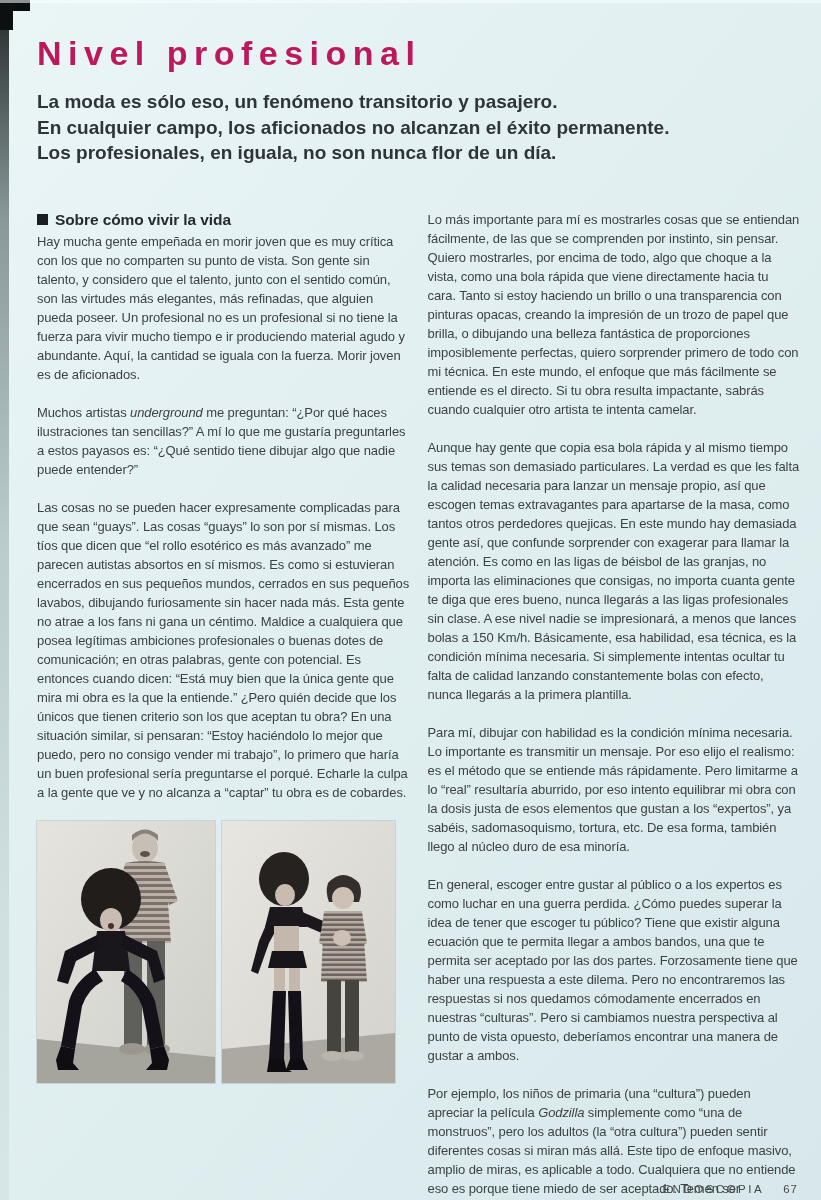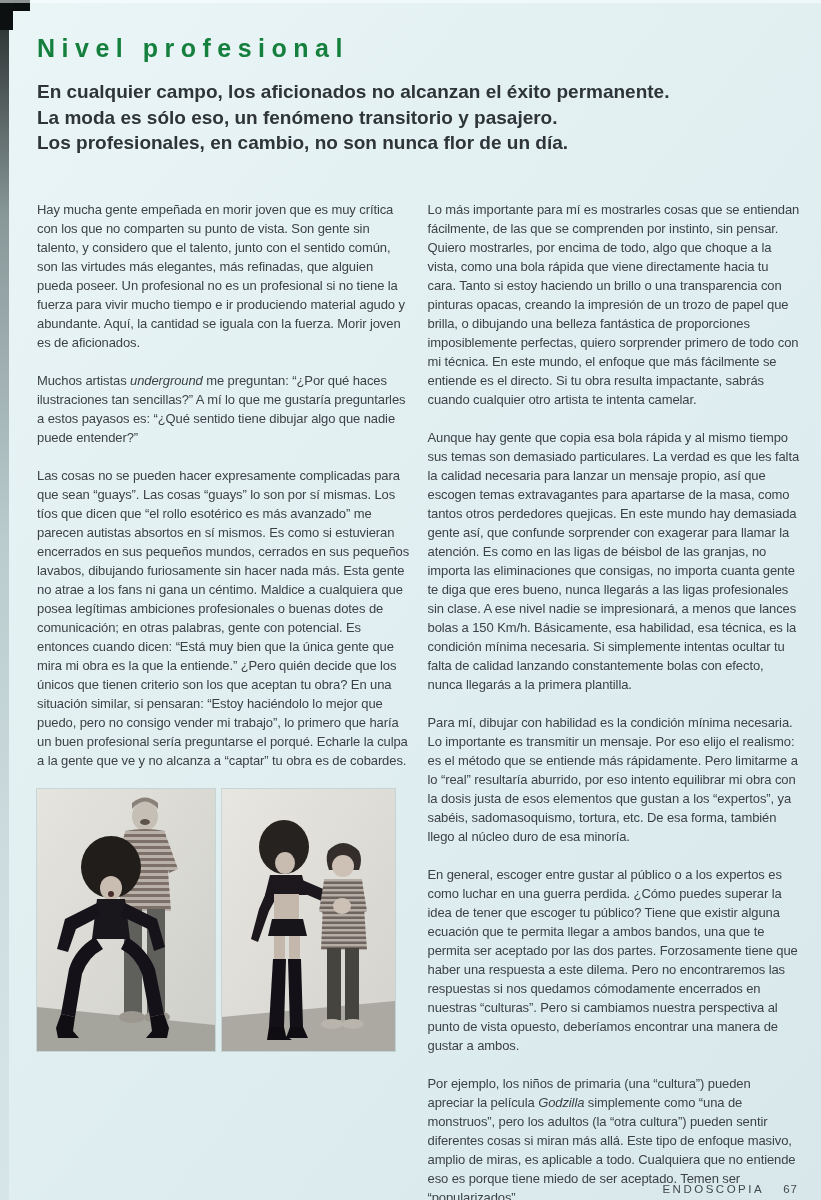--- a/index.html
+++ b/index.html
@@ -10,21 +10,21 @@
   }
   
   .scan-left{position:absolute;left:0;top:0;width:9px;height:1200px;
     background:linear-gradient(180deg,rgba(8,12,12,.88) 0%,rgba(20,40,40,.45) 18%,rgba(60,90,92,.25) 45%,rgba(110,135,136,.16) 75%,rgba(140,160,160,.10) 100%);}
   .scan-corner{position:absolute;left:0;top:0;width:30px;height:11px;background:#0b0e0e;}
   .scan-corner2{position:absolute;left:0;top:0;width:13px;height:30px;background:#0d1010;}
   .scan-top{position:absolute;left:0;top:0;width:821px;height:3px;background:rgba(250,255,255,.55);}
 
   .content{position:absolute;left:37px;top:34px;width:763px;}
 
-  .page-title{font-size:25px;font-weight:bold;letter-spacing:6.5px;color:#15803d;margin:0 0 16px 0;}
+  .page-title{font-size:34px;font-weight:bold;letter-spacing:6.5px;color:#be185d;margin:0 0 16px 0;}
   .intro{margin:0 0 44px 0;}
   .intro-line{font-size:19px;font-weight:bold;line-height:25.5px;color:#2e3438;margin:0;}
 
   .columns{display:flex;gap:18px;}
   .col{flex:1;font-size:13px;line-height:19px;letter-spacing:-0.1px;text-align:left;}
 
   .section-head{font-size:15.5px;font-weight:bold;color:#262b2f;margin:0 0 3px 0;display:flex;align-items:center;}
   .sq{display:inline-block;width:11px;height:11px;background:#1b1f22;margin-right:7px;flex:0 0 auto;}
 
   .col p.body{margin:0 0 19px 0;}
@@ -43,28 +43,32 @@
 <div class="scan-left"></div>
 <div class="scan-corner"></div>
 <div class="scan-corner2"></div>
 <div class="scan-top"></div>
 
 <div class="content">
 
   <h1 class="page-title">Nivel profesional</h1>
 
   <div class="intro">
+    <p class="intro-line">La moda es sólo eso, un fenómeno transitorio y pasajero.</p>
     <p class="intro-line">En cualquier campo, los aficionados no alcanzan el éxito permanente.</p>
-    <p class="intro-line">La moda es sólo eso, un fenómeno transitorio y pasajero.</p>
-    <p class="intro-line">Los profesionales, en cambio, no son nunca flor de un día.</p>
+    <p class="intro-line">Los profesionales, en iguala, no son nunca flor de un día.</p>
   </div>
 
   <div class="columns">
 
     <div class="col">
+      <h2 class="section-head">
+        <span class="sq"></span>
+        <span>Sobre cómo vivir la vida</span>
+      </h2>
       <p class="body">Hay mucha gente empeñada en morir joven que es muy crítica con los que no comparten su punto de vista. Son gente sin talento, y considero que el talento, junto con el sentido común, son las virtudes más elegantes, más refinadas, que alguien pueda poseer. Un profesional no es un profesional si no tiene la fuerza para vivir mucho tiempo e ir produciendo material agudo y abundante. Aquí, la cantidad se iguala con la fuerza. Morir joven es de aficionados.</p>
       <p class="body">Muchos artistas <i>underground</i> me preguntan: “¿Por qué haces ilustraciones tan sencillas?” A mí lo que me gustaría preguntarles a estos payasos es: “¿Qué sentido tiene dibujar algo que nadie puede entender?”</p>
       <p class="body">Las cosas no se pueden hacer expresamente complicadas para que sean “guays”. Las cosas “guays” lo son por sí mismas. Los tíos que dicen que “el rollo esotérico es más avanzado” me parecen autistas absortos en sí mismos. Es como si estuvieran encerrados en sus pequeños mundos, cerrados en sus pequeños lavabos, dibujando furiosamente sin hacer nada más. Esta gente no atrae a los fans ni gana un céntimo. Maldice a cualquiera que posea legítimas ambiciones profesionales o buenas dotes de comunicación; en otras palabras, gente con potencial. Es entonces cuando dicen: “Está muy bien que la única gente que mira mi obra es la que la entiende.” ¿Pero quién decide que los únicos que tienen criterio son los que aceptan tu obra? En una situación similar, si pensaran: “Estoy haciéndolo lo mejor que puedo, pero no consigo vender mi trabajo”, lo primero que haría un buen profesional sería preguntarse el porqué. Echarle la culpa a la gente que ve y no alcanza a “captar” tu obra es de cobardes.</p>
 
       <div class="photos">
         <svg class="photo" width="178" height="262" viewBox="0 0 178 262" xmlns="http://www.w3.org/2000/svg" aria-label="Foto en blanco y negro: mujer dominatrix con botas altas posando agachada delante de un hombre con camiseta de rayas que ríe">
           <defs>
             <linearGradient id="wall1" x1="0" y1="0" x2="1" y2="1">
               <stop offset="0" stop-color="#e5e4de"></stop>
                 <stop offset="1" stop-color="#cfcfc9"></stop>

